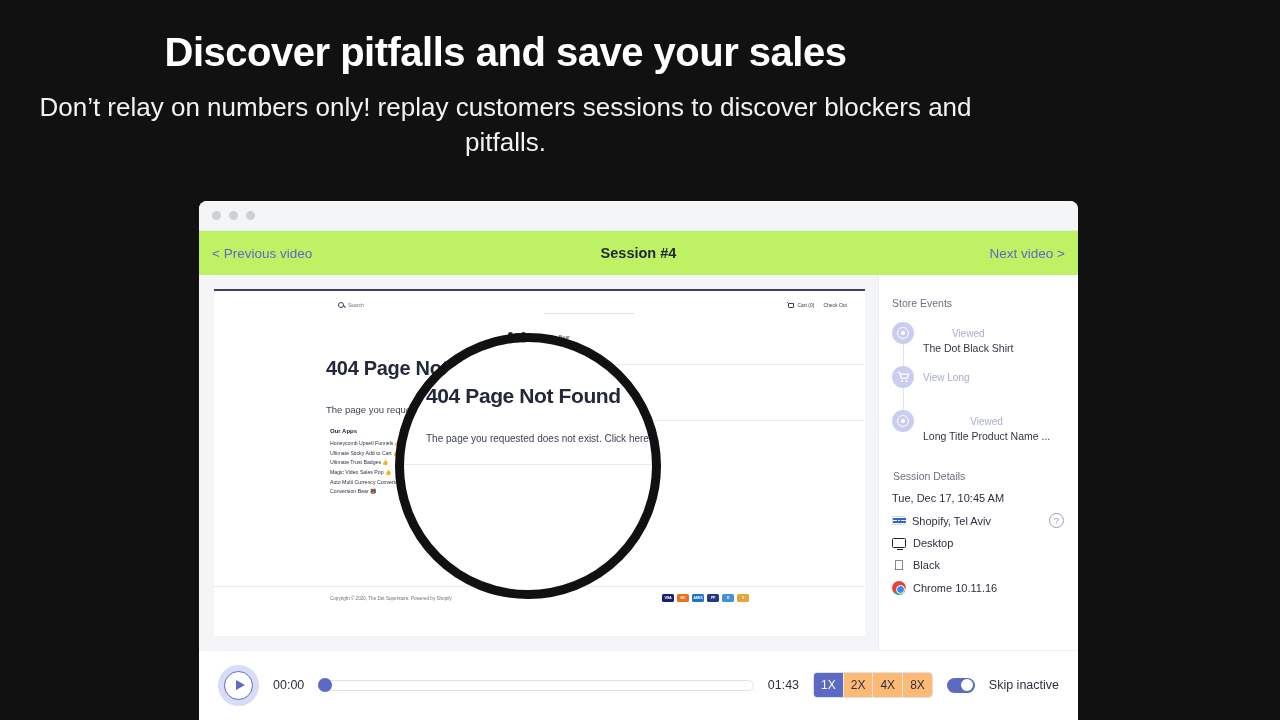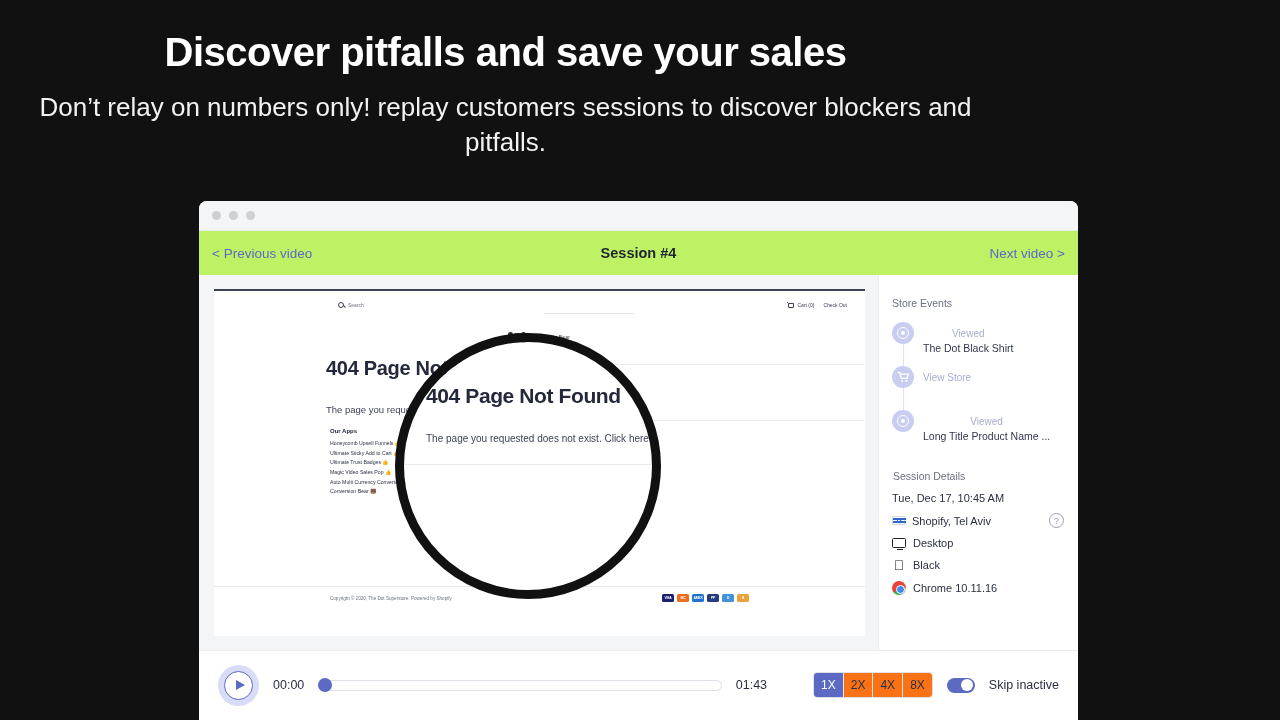--- a/index.html
+++ b/index.html
@@ -275,24 +275,23 @@
     flex: 1 1 auto; height: 11px; border-radius: 6px; background: #ffffff;
     border: 1px solid #dfe1e8; position: relative; cursor: pointer;
   }
   .knob {
     position: absolute; left: -1px; top: -2.5px; width: 14px; height: 14px;
     border-radius: 50%; background: #5c6ac4;
   }
   .speeds {
     display: flex; border: 1px solid #dfe1e8; border-radius: 4px; overflow: hidden;
     flex: 0 0 auto;
-    margin-left: 32px;
   }
   .speed {
-    padding: 5px 7px; font-size: 12px; color: #2b3040; background: #f97316;
+    padding: 5px 7px; font-size: 12px; color: #2b3040; background: #fdba74;
     border-right: 1px solid #e6e8ee; cursor: pointer; min-width: 27px; text-align: center;
   }
   .speed:last-child { border-right: none; }
   .speed.on { background: #5c6ac4; color: #ffffff; }
   .toggle {
     width: 28px; height: 15px; border-radius: 9px; background: #5c6ac4;
     position: relative; cursor: pointer; flex: 0 0 28px;
   }
   .toggle .knob2 {
     position: absolute; right: 1.5px; top: 1.5px; width: 12px; height: 12px;
@@ -413,21 +412,21 @@
           <div class="evt">
             <span class="evt-ico">
               <svg class="cart-svg" width="13" height="12" viewBox="0 0 13 12" fill="none">
                 <path d="M1 1.4h1.7l1.6 6h5.6l1.6-4.3H3.4" stroke="#ffffff" stroke-width="1.3" stroke-linecap="round" stroke-linejoin="round"></path>
                 <circle cx="5.1" cy="10" r="1.1" fill="#ffffff"></circle>
                 <circle cx="9.4" cy="10" r="1.1" fill="#ffffff"></circle>
               </svg>
             </span>
             <span class="evt-line"></span>
             <span class="evt-txt">
-              <span class="evt-kind">View Store</span>
+              <span class="evt-kind">View Long</span>
               <div class="evt-name"></div>
             </span>
           </div>
 
           <div class="evt">
             <span class="evt-ico">
               <span class="eye-outer">
                   <span class="eye-inner"></span>
                 </span>
             </span>

